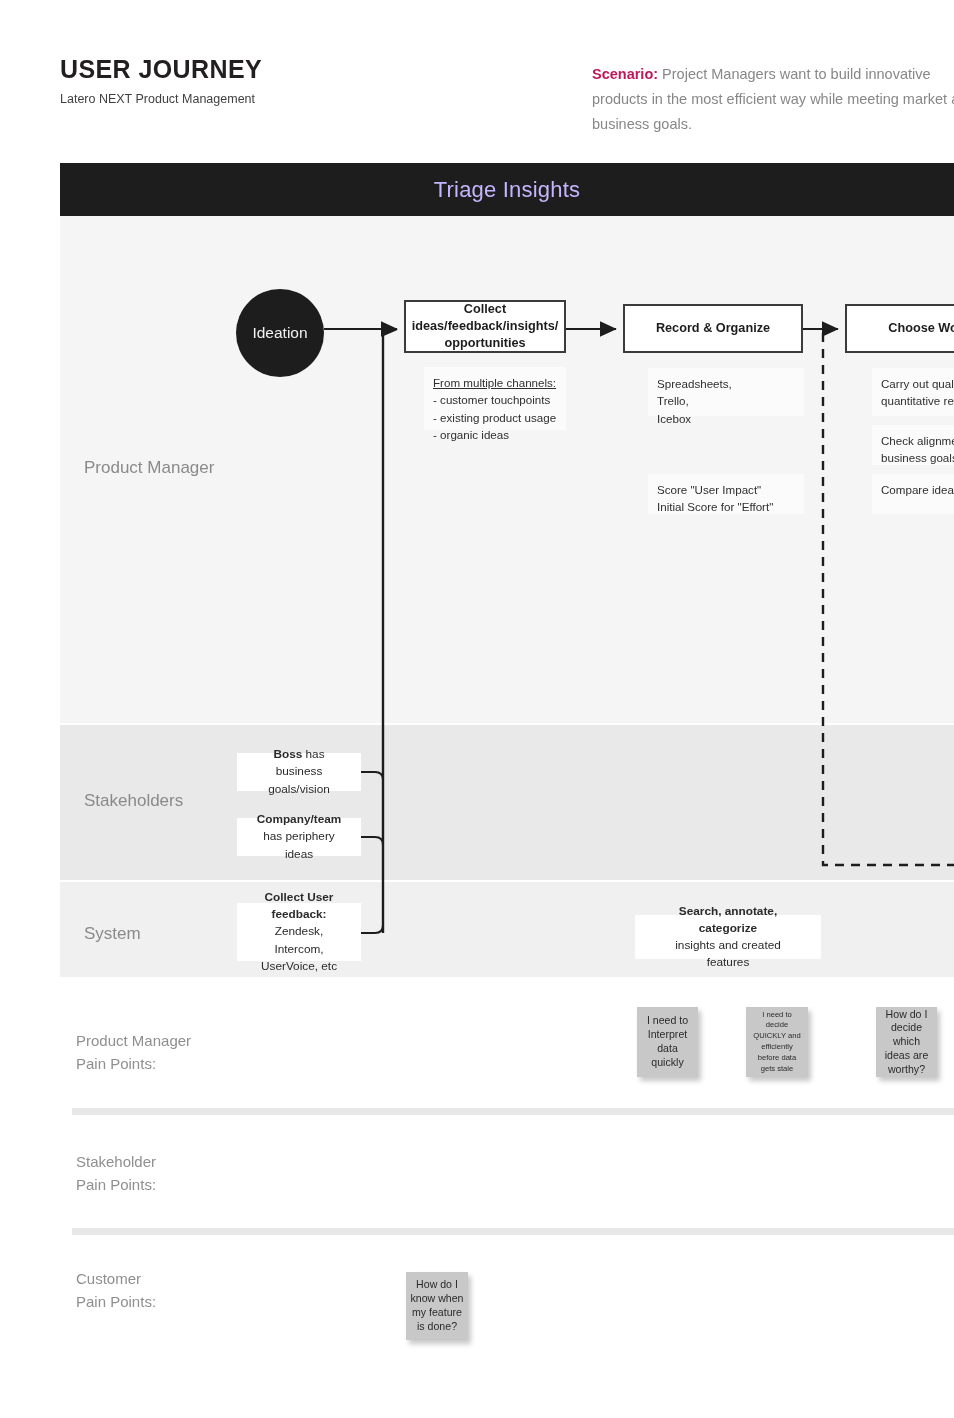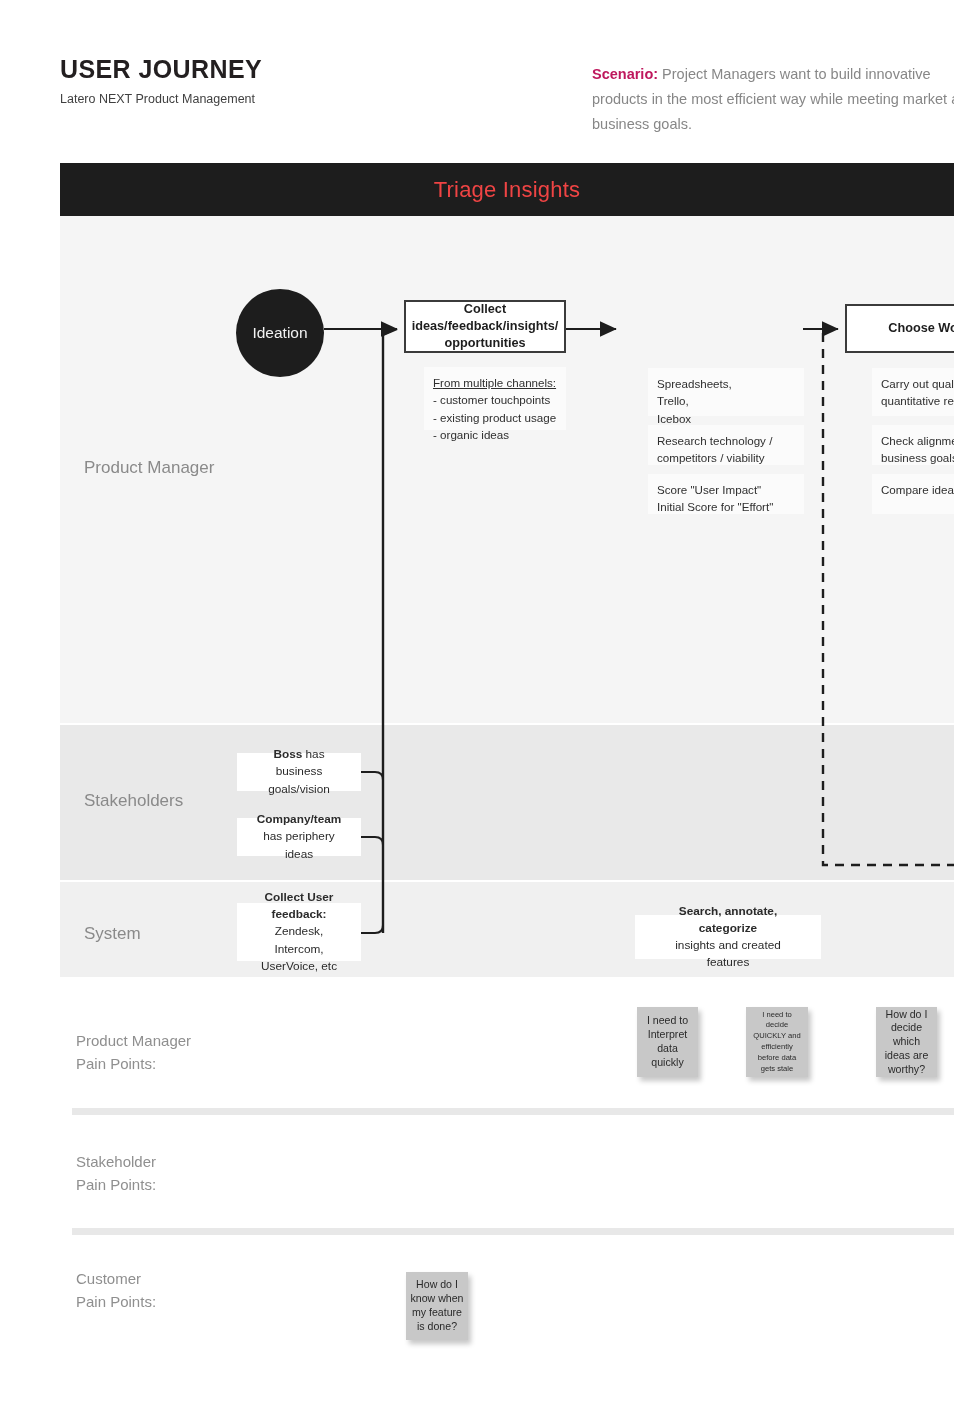--- a/index.html
+++ b/index.html
@@ -39,21 +39,21 @@
     position: absolute; left: 60px; top: 163px;
     width: 894px; height: 814px;
   }
   .stage-bar {
     position: absolute; left: 0; top: 0;
     width: 894px; height: 53px;
     background: #1d1d1d;
     display: flex; align-items: center; justify-content: center;
   }
   .stage-bar span {
-    color: #ef4444; font-size: 22px; letter-spacing: 0.2px;
+    color: #c4b5fd; font-size: 22px; letter-spacing: 0.2px;
   }
 
   .lane { position: absolute; left: 0; width: 894px; }
   .lane-pm   { top: 53px;  height: 507px; background: #f5f5f5; }
   .lane-stk  { top: 562px; height: 155px; background: #e9e9e9; }
   .lane-sys  { top: 719px; height: 95px;  background: #f0f0f0; }
   .lane-label {
     position: absolute; left: 24px;
     font-size: 17px; color: #8a8a8a;
   }
@@ -202,37 +202,34 @@
       <path d="M301,770 L315,770 Q323,770 323,762" stroke="#1d1d1d" stroke-width="2" fill="none"></path>
 
       <path d="M763,170 L763,702 L894,702" stroke="#1d1d1d" stroke-width="2.4" fill="none" stroke-dasharray="9,7"></path>
     </svg>
 
     <div class="circle-node">
       <span>Ideation</span>
     </div>
 
     <div class="step-box step-1">Collect ideas/feedback/insights/ opportunities</div>
+    <div class="step-box step-2">Record &amp; Organize</div>
     <div class="step-box step-3">Choose Worthy</div>
 
     <div class="note-box nA1">
       <u>From multiple channels:</u><br>
       <span>- customer touchpoints</span><br>
       <span>- existing product usage</span><br>
       <span>- organic ideas</span>
     </div>
 
     <div class="note-box nB1">
       <span>Spreadsheets,</span><br>
       <span>Trello,</span><br>
       <span>Icebox</span>
-    </div>
-    <div class="note-box nB2">
-      <span>Research technology /</span><br>
-      <span>competitors / viability</span>
     </div>
     <div class="note-box nB3">
       <span>Score "User Impact"</span><br>
       <span>Initial Score for "Effort"</span>
     </div>
 
     <div class="note-box nC1">
       <span>Carry out qualitative /</span><br>
       <span>quantitative research</span>
     </div>

